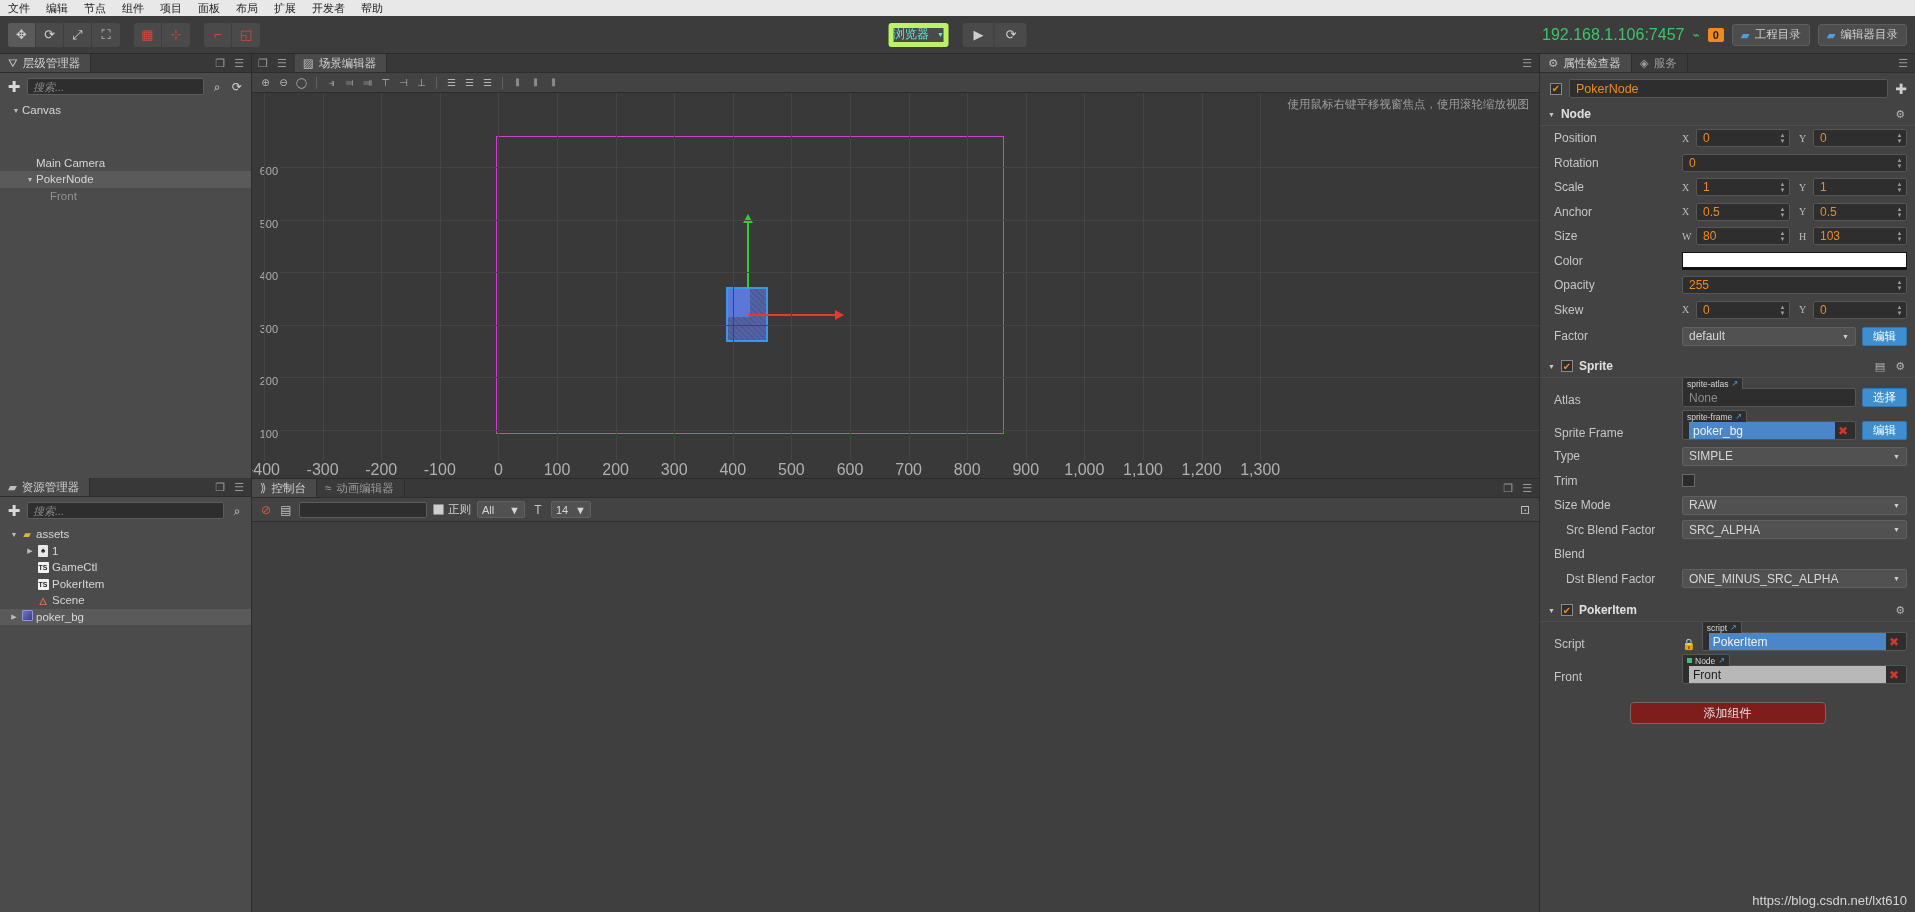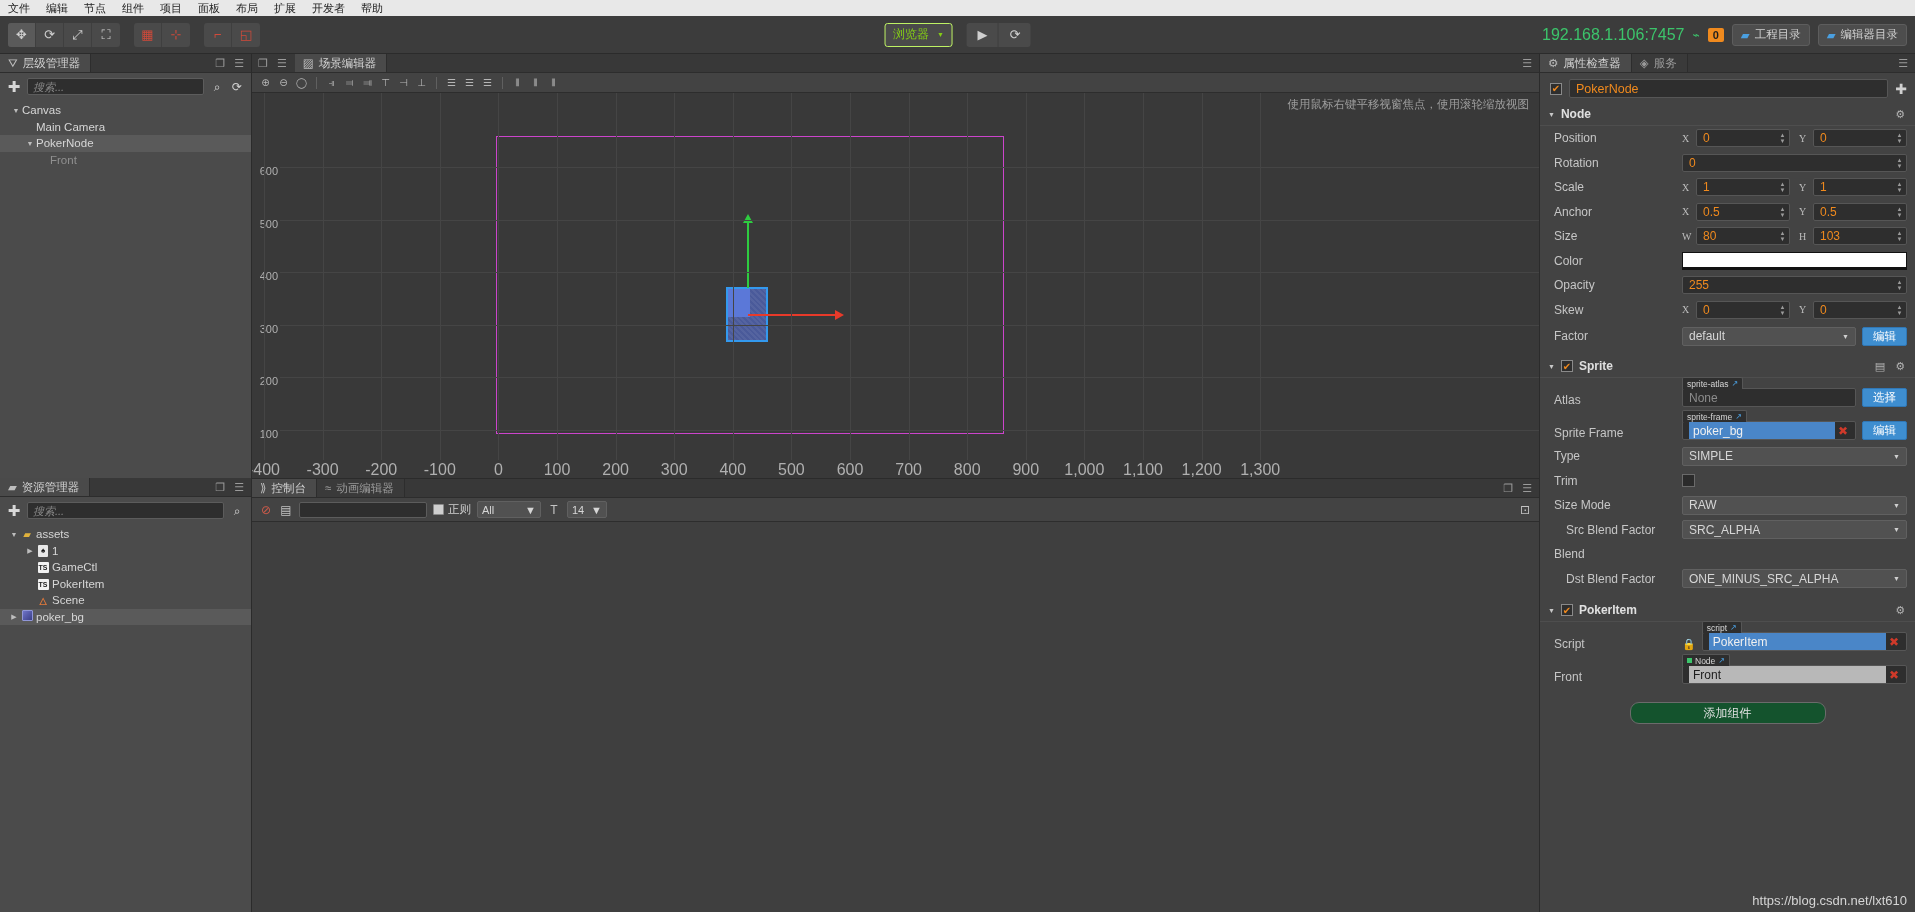--- a/index.html
+++ b/index.html
@@ -36,23 +36,23 @@
   }
   .tbtn:last-child { border-right: none; }
   .tbtn.sel { background: #5a5a5a; }
   .tbtn.redish { color: #d04a3a; }
 
   .toolbar-center {
     position: absolute; left: 50%; transform: translateX(-50%);
     display: flex; align-items: center; gap: 14px;
   }
   .browser-sel {
-    background: #4a4a4a; border: 1px solid #bef264; border-radius: 3px;
-    height: 24px; display: flex; align-items: center; padding: 0 8px; gap: 8px;
-    font-size: 12px; color: #84cc16;
+    background: #4a4a4a; border: 5px solid #bef264; border-radius: 3px;
+    height: 24px; display: flex; align-items: center; padding: 0 0; gap: 8px;
+    font-size: 12px; color: #5eead4;
   }
   .play-group { display: flex; background: #4a4a4a; border-radius: 3px; overflow: hidden; height: 24px; }
   .play-group .tbtn { width: 32px; }
 
   .toolbar-right {
     margin-left: auto; display: flex; align-items: center; gap: 8px;
   }
   .ipaddr { color: #3cc46b; font-size: 16px; }
   .wifi-ic { color: #3cc46b; font-size: 12px; }
   .badge0 {
@@ -235,21 +235,21 @@
   .asset-inner-blue { flex: 1; background: #4a86c8; color: #f0f0f0; height: 17px;
                       display: flex; align-items: center; padding: 0 4px; font-size: 12px; }
   .asset-inner-gray { flex: 1; background: #b8b8b8; color: #1c1c1c; height: 17px;
                       display: flex; align-items: center; padding: 0 4px; font-size: 12px; }
   .xred { color: #d03a2a; font-size: 12px; font-weight: bold; width: 16px; text-align: center; flex: none; }
   .trim-box { width: 13px; height: 13px; background: #2b2b2b; border: 1px solid #6a6a6a; }
   .lock-ic { color: #9b9b9b; font-size: 11px; margin-right: 6px; }
 
   .addcomp-wrap { display: flex; justify-content: center; padding: 14px 0 0 0; }
   .addcomp {
-    width: 196px; height: 22px; background: #14532d; border: 1px solid #6b6b6b; border-radius: 9px;
+    width: 196px; height: 22px; background: #7f1d1d; border: 1px solid #6b6b6b; border-radius: 4px;
     display: flex; align-items: center; justify-content: center; font-size: 12px; color: #e2e2e2;
   }
   .watermark { position: absolute; right: 8px; bottom: 4px; color: #d5d5d5; font-size: 13px; }
 </style>
 </head>
 <body>
 
 <div class="menubar">
   <span class="mi">文件</span>
   <span class="mi">编辑</span>
@@ -324,21 +324,21 @@
         <span class="plus-ic">✚</span>
         <input class="search-input" placeholder="搜索..." style="">
         <span class="sr-ic">⌕</span>
         <span class="sr-ic">⟳</span>
       </div>
       <div class="tree" id="hierarchy-tree">
           <div class="trow" style="padding-left: 10px;">
             <span class="arrow">▼</span>
             <span>Canvas</span>
           </div>
-          <div class="trow" style="padding-left: 24px;">
+          <div class="trow" style="padding-left: 24px; margin-top: 36px;">
             <span class="arrow none">▶</span>
             <span>Main Camera</span>
           </div>
           <div class="trow selected" style="padding-left: 24px;">
             <span class="arrow">▼</span>
             <span>PokerNode</span>
           </div>
           <div class="trow dim" style="padding-left: 38px;">
             <span class="arrow none">▶</span>
             <span>Front</span>
@@ -515,21 +515,21 @@
       </div>
 
       <div class="console-toolbar">
         <span class="ct-ic" style="color:#cf5b4a">⊘</span>
         <span class="ct-ic">▤</span>
         <input class="ct-input" value="" style="">
         <label class="chk-lbl">
           <span class="chkbox"></span>
           <span>正则</span>
         </label>
-        <div class="mini-sel" style="width:64px">
+        <div class="mini-sel" style="width:48px">
           <span>All</span>
           <span class="car">▼</span>
         </div>
         <span class="ct-ic">T</span>
         <div class="mini-sel" style="width:40px">
           <span>14</span>
           <span class="car">▼</span>
         </div>
         <span class="ct-ic" style="margin-left:auto">⊡</span>
       </div>

